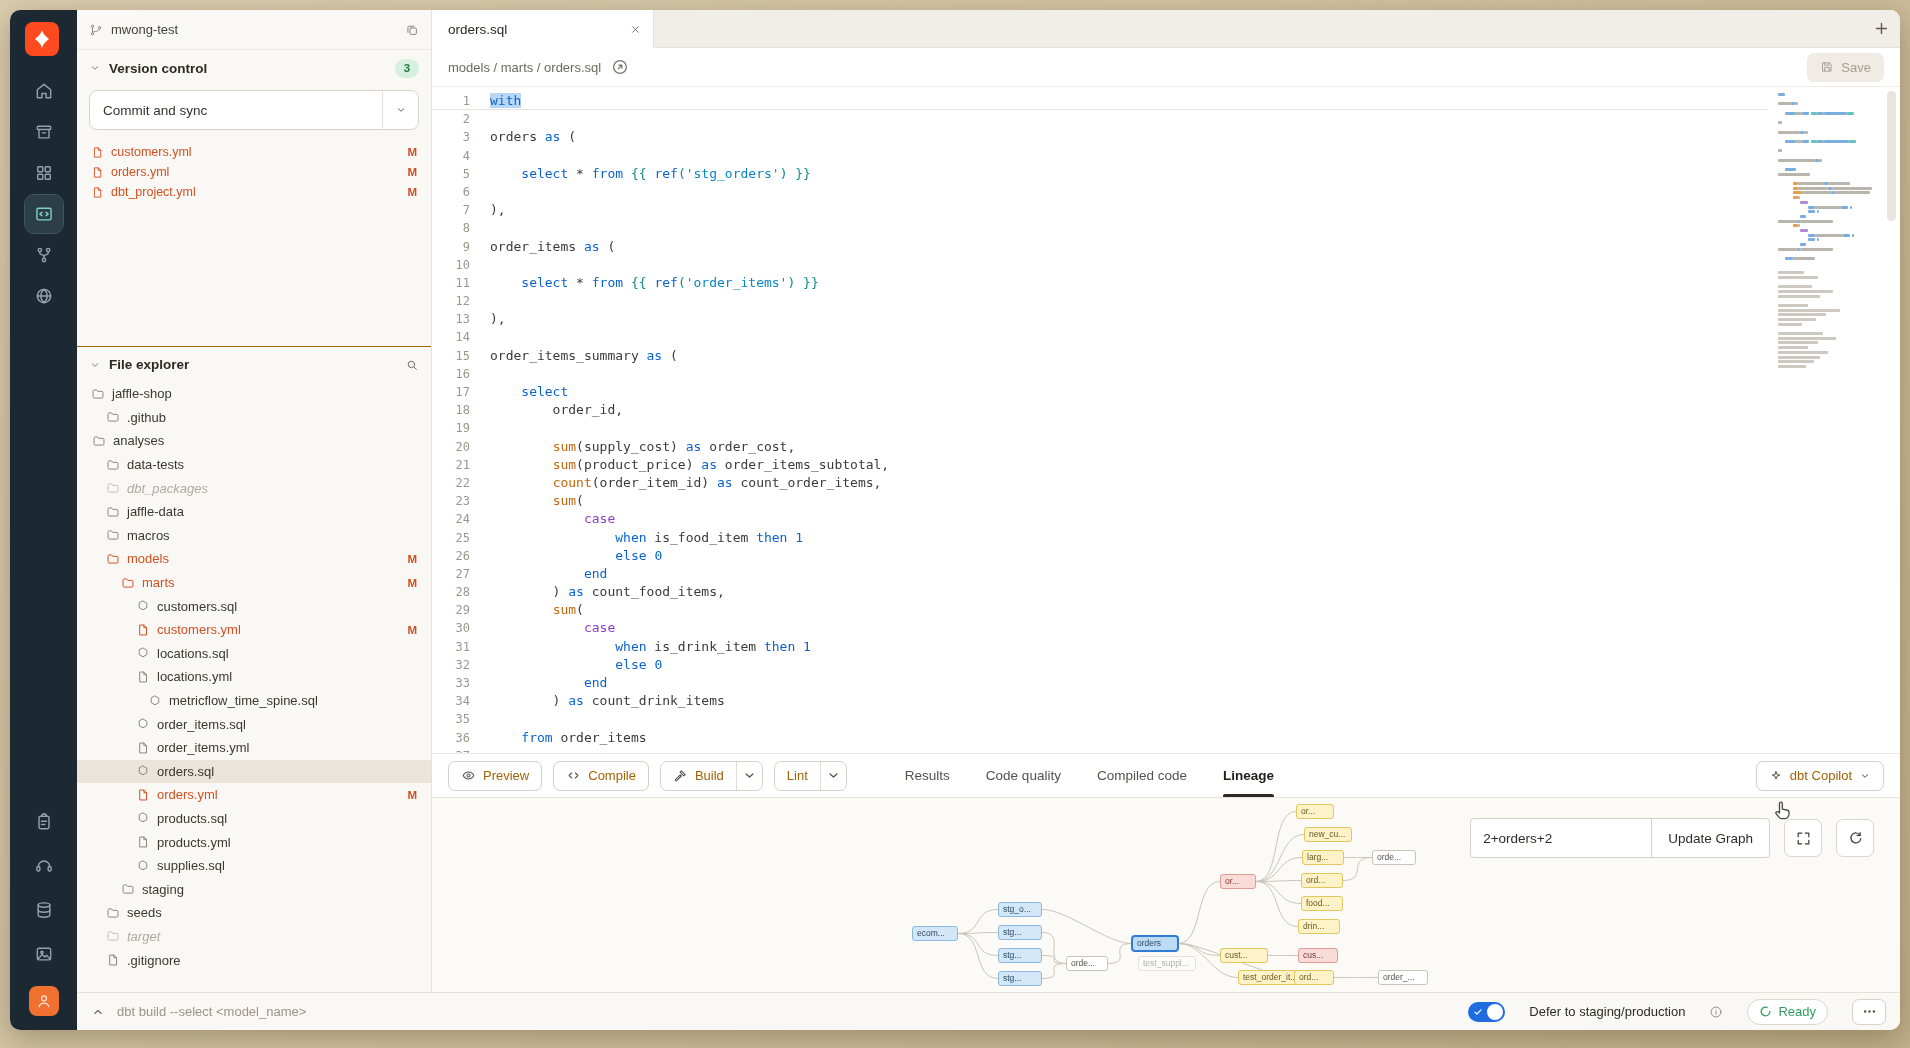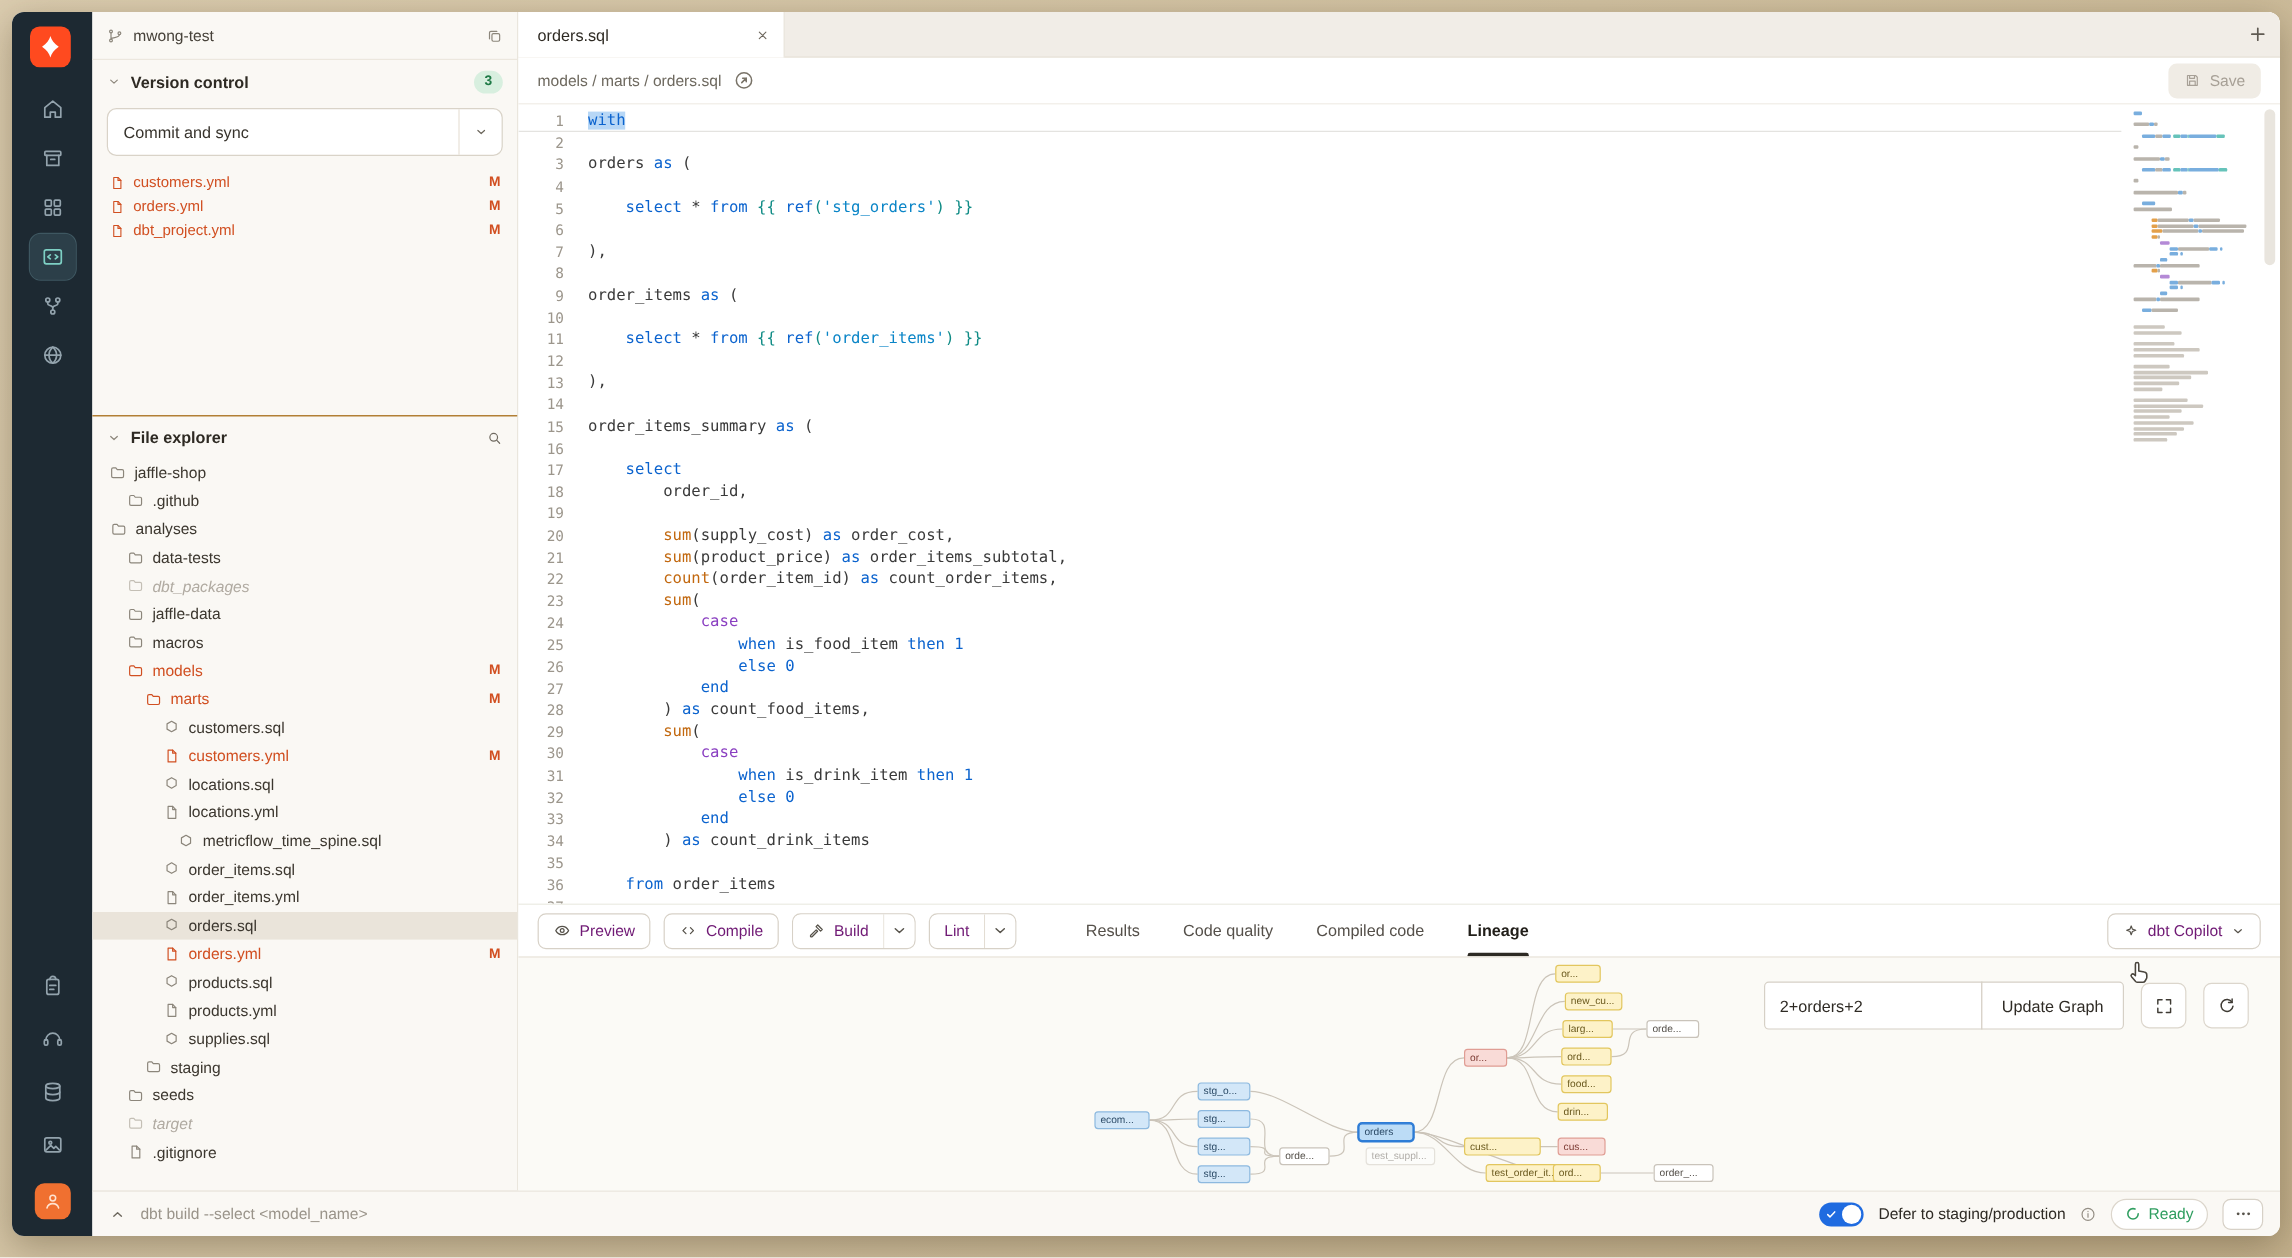--- a/index.html
+++ b/index.html
@@ -100,21 +100,21 @@
   .mm-line { display:flex; height:3px; margin-bottom:1.7px; }
   .mm-line i { display:block; height:3px; border-radius:1px; flex:none; }
   .vscroll { position:absolute; top:2px; right:3px; width:10px; bottom:2px; }
   .vthumb { width:9px; height:130px; background:#e9e5de; border-radius:5px; margin-top:2px; cursor:pointer; }
 
   .actionbar { height:44px; flex:none; display:flex; align-items:stretch; padding:0 16px;
     border-top:1px solid #ecebe3; }
   .ab-left { display:flex; align-items:center; gap:11px; }
   .ab-btn { height:30px; border:1px solid #d7d1c7; border-radius:7px; background:#fff;
     display:inline-flex; align-items:center; gap:7px; padding:0 12px; font-size:13px;
-    color:#701a75; font-weight:500; font-family:inherit; cursor:pointer; }
+    color:#a16207; font-weight:500; font-family:inherit; cursor:pointer; }
   .ab-btn .icon { color:#57534b; }
   .ab-group { display:inline-flex; border:1px solid #d7d1c7; border-radius:7px; background:#fff; height:30px; align-items:stretch; }
   .ab-group .ab-btn { border:none; height:100%; border-radius:7px 0 0 7px; }
   .ab-caret { border:none; border-left:1px solid #e3ddd3; width:26px; background:#fff;
     display:inline-flex; align-items:center; justify-content:center; color:#57534b;
     border-radius:0 7px 7px 0; cursor:pointer; }
   .ab-tabs { display:flex; gap:36px; margin-left:58px; }
   .ab-tab { display:flex; align-items:center; position:relative; font-size:13.5px; color:#55504a; cursor:pointer; }
   .ab-tab.active { color:#211e19; font-weight:700; }
   .ab-tab.active::after { content:''; position:absolute; left:0; right:0; bottom:0; height:3px;
@@ -145,21 +145,21 @@
   .lg-icon-btn svg { width:17px; height:17px; }
   .hand { position:absolute; left:1338px; top:0; width:24px; height:24px; }
 
   
   .statusbar { height:38px; flex:none; border-top:1px solid #e6e1d8; background:#faf8f4;
     display:flex; align-items:center; padding:0 14px 0 8px; }
   .sb-caret { width:26px; height:24px; border:none; background:transparent; color:#6b665c;
     display:flex; align-items:center; justify-content:center; cursor:pointer; }
   .sb-caret svg { width:14px; height:14px; }
   .sb-cmd { margin-left:6px; font-size:13px; color:#9a948a; cursor:text; }
-  .sb-right { margin-left:auto; display:flex; align-items:center; gap:12px; }
+  .sb-right { margin-left:auto; display:flex; align-items:center; gap:24px; }
   .toggle { width:37px; height:20px; border-radius:11px; background:#1f6be0; position:relative;
     display:inline-block; cursor:pointer; flex:none; }
   .toggle .tg-check { position:absolute; left:5px; top:5px; width:10px; height:10px; color:#fff; }
   .toggle .knob { position:absolute; right:2px; top:2px; width:16px; height:16px; border-radius:50%; background:#fff; }
   .sb-defer { font-size:13px; color:#2e2a24; }
   .sb-info { color:#948e84; cursor:pointer; }
   .ready-pill { height:26px; border:1px solid #dcd6cc; border-radius:14px; background:#fff;
     display:inline-flex; align-items:center; gap:6px; padding:0 11px; color:#2f9e60; font-size:13px; }
   .ready-pill .icon { width:13px; height:13px; color:#2f9e60; }
   .more-btn { width:34px; height:26px; border:1px solid #d7d1c7; border-radius:7px; background:#fff;
@@ -964,21 +964,21 @@
               </svg>
             <div id="lg-nodes">
                 <div class="lg-node c-blue" style="left:480px;top:128px;width:46px">ecom...</div>
                 <div class="lg-node c-blue" style="left:566px;top:104px;width:44px">stg_o...</div>
                 <div class="lg-node c-blue" style="left:566px;top:127px;width:44px">stg...</div>
                 <div class="lg-node c-blue" style="left:566px;top:150px;width:44px">stg...</div>
                 <div class="lg-node c-blue" style="left:566px;top:173px;width:44px">stg...</div>
                 <div class="lg-node c-white" style="left:634px;top:158px;width:42px">orde...</div>
                 <div class="lg-node c-blue selected" style="left:700px;top:138px;width:46px">orders</div>
                 <div class="lg-node c-white faded" style="left:706px;top:158px;width:58px">test_suppl...</div>
-                <div class="lg-node c-yellow" style="left:788px;top:150px;width:64px">cust...</div>
+                <div class="lg-node c-yellow" style="left:788px;top:150px;width:48px">cust...</div>
                 <div class="lg-node c-yellow" style="left:806px;top:172px;width:66px">test_order_it...</div>
                 <div class="lg-node c-pink" style="left:788px;top:76px;width:36px">or...</div>
                 <div class="lg-node c-yellow" style="left:864px;top:6px;width:38px">or...</div>
                 <div class="lg-node c-yellow" style="left:872px;top:29px;width:48px">new_cu...</div>
                 <div class="lg-node c-yellow" style="left:870px;top:52px;width:42px">larg...</div>
                 <div class="lg-node c-yellow" style="left:869px;top:75px;width:42px">ord...</div>
                 <div class="lg-node c-yellow" style="left:869px;top:98px;width:42px">food...</div>
                 <div class="lg-node c-yellow" style="left:866px;top:121px;width:42px">drin...</div>
                 <div class="lg-node c-pink" style="left:866px;top:150px;width:40px">cus...</div>
                 <div class="lg-node c-yellow" style="left:862px;top:172px;width:40px">ord...</div>

